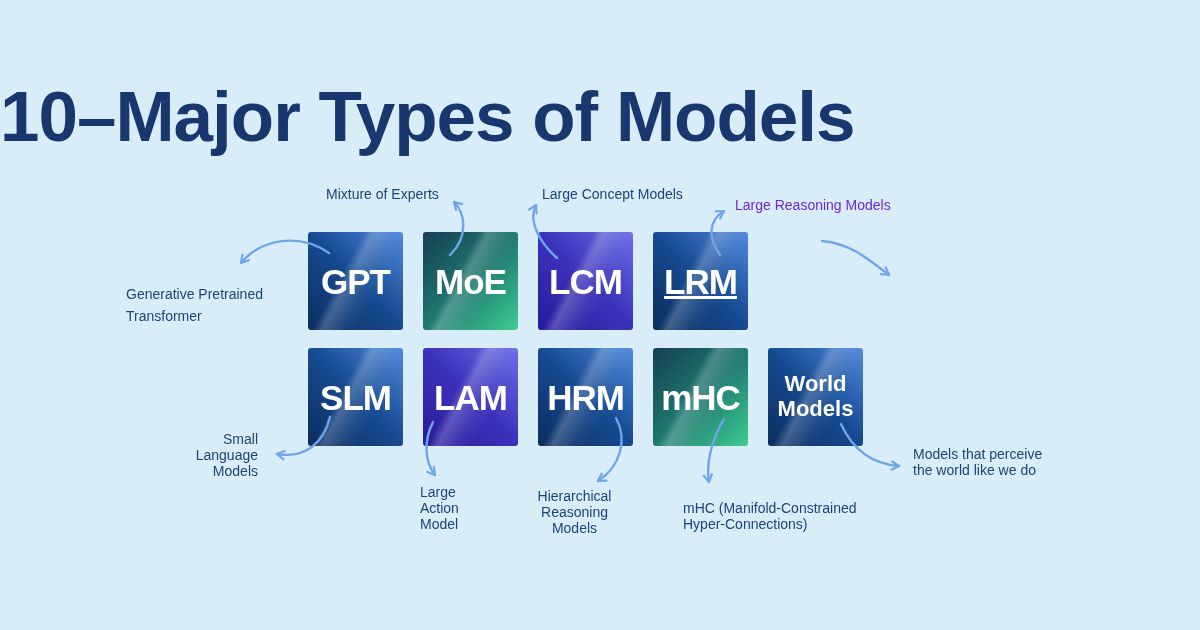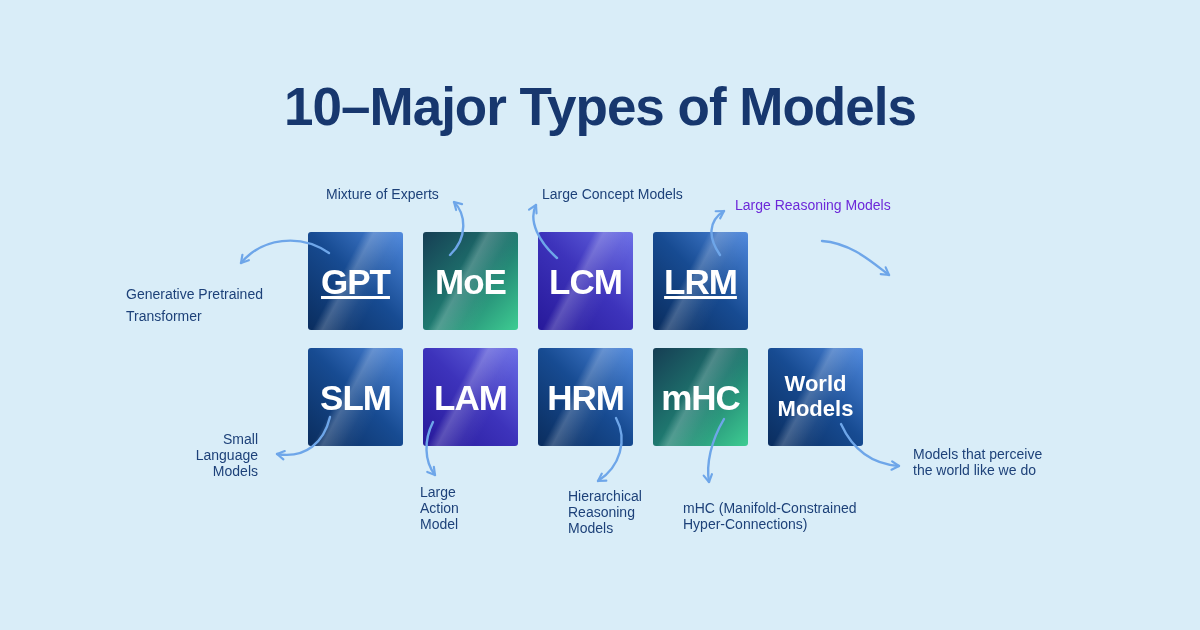--- a/index.html
+++ b/index.html
@@ -1,21 +1,21 @@
 <!DOCTYPE html>
 <html><head>
 <meta charset="utf-8">
 <style>
   html,body{margin:0;padding:0;}
   body{font-family:"Liberation Sans","DejaVu Sans",sans-serif;}
   .canvas{position:relative;width:1200px;height:630px;overflow:hidden;background:#d9edf8;}
 
   .page-title{
     position:absolute;left:0;top:76px;width:1200px;
-    text-align:center;font-size:53px;font-weight:700;letter-spacing:-1px;
+    text-align:left;font-size:71px;font-weight:700;letter-spacing:-1px;
     color:#17376e;margin:0;
   }
 
   .tile{
     position:absolute;width:95px;height:98px;border-radius:3px;
     display:flex;align-items:center;justify-content:center;
     color:#ffffff;z-index:1;
   }
   .tile::after{ 
     content:"";position:absolute;inset:0;border-radius:3px;
@@ -40,35 +40,35 @@
     position:absolute;font-size:14px;color:#1d4179;
     white-space:pre-line;line-height:1.15;z-index:3;
   }
   .ann-gpt{left:126px;top:283px;width:164px;line-height:1.6;}
   .ann-moe{left:326px;top:186px;}
   .ann-lcm{left:542px;top:186px;}
   .ann-lrm{left:735px;top:197px;}
   .ann-vlm{left:908px;top:268px;}
   .ann-slm{left:158px;top:431px;width:100px;text-align:right;}
   .ann-lam{left:420px;top:484px;}
-  .ann-hrm{left:568px;top:488px;width:97px;text-align:left;}
+  .ann-hrm{left:526px;top:488px;width:97px;text-align:center;}
   .ann-mhc{left:683px;top:500px;}
   .ann-world{left:913px;top:446px;}
 
   .arrow-layer{position:absolute;inset:0;z-index:2;pointer-events:none;}
   path.arrow{fill:none;stroke:#6ea6e9;stroke-width:2.4;stroke-linecap:round;}
 </style>
 </head>
 <body>
 
 <div class="canvas" style="background: rgb(217, 237, 248);">
 
   <h1 class="page-title" style="color: rgb(23, 55, 110);">10–Major Types of Models</h1>
 
-  <div class="tile pos-r1c1" style="background: linear-gradient(45deg, rgb(10, 45, 94) 0%, rgb(23, 75, 146) 52%, rgb(78, 136, 221) 100%); color: rgb(255, 255, 255); text-decoration: underline;">
+  <div class="tile pos-r1c1" style="background: linear-gradient(45deg, rgb(10, 45, 94) 0%, rgb(23, 75, 146) 52%, rgb(78, 136, 221) 100%); color: rgb(255, 255, 255);">
     <span class="tile-label">GPT</span>
   </div>
   <div class="tile pos-r1c2" style="background: linear-gradient(135deg, rgb(22, 62, 84) 0%, rgb(31, 122, 112) 52%, rgb(62, 205, 146) 100%); color: rgb(255, 255, 255);">
     <span class="tile-label">MoE</span>
   </div>
   <div class="tile pos-r1c3" style="background: linear-gradient(45deg, rgb(39, 25, 154) 0%, rgb(61, 51, 187) 52%, rgb(106, 109, 230) 100%); color: rgb(255, 255, 255);">
     <span class="tile-label">LCM</span>
   </div>
   <div class="tile pos-r1c4" style="background: linear-gradient(45deg, rgb(10, 45, 94) 0%, rgb(23, 75, 146) 52%, rgb(78, 136, 221) 100%); color: rgb(255, 255, 255); text-decoration: underline;">
     <span class="tile-label">LRM</span>

